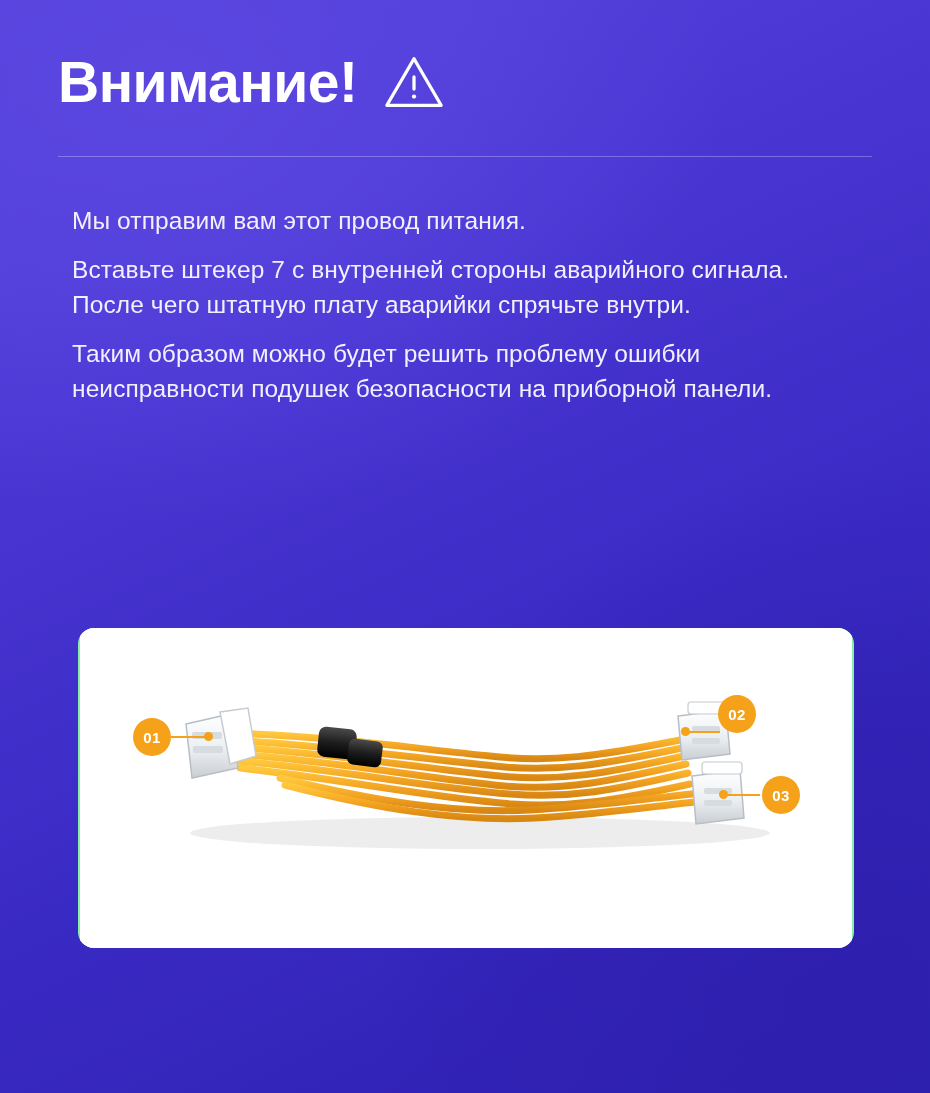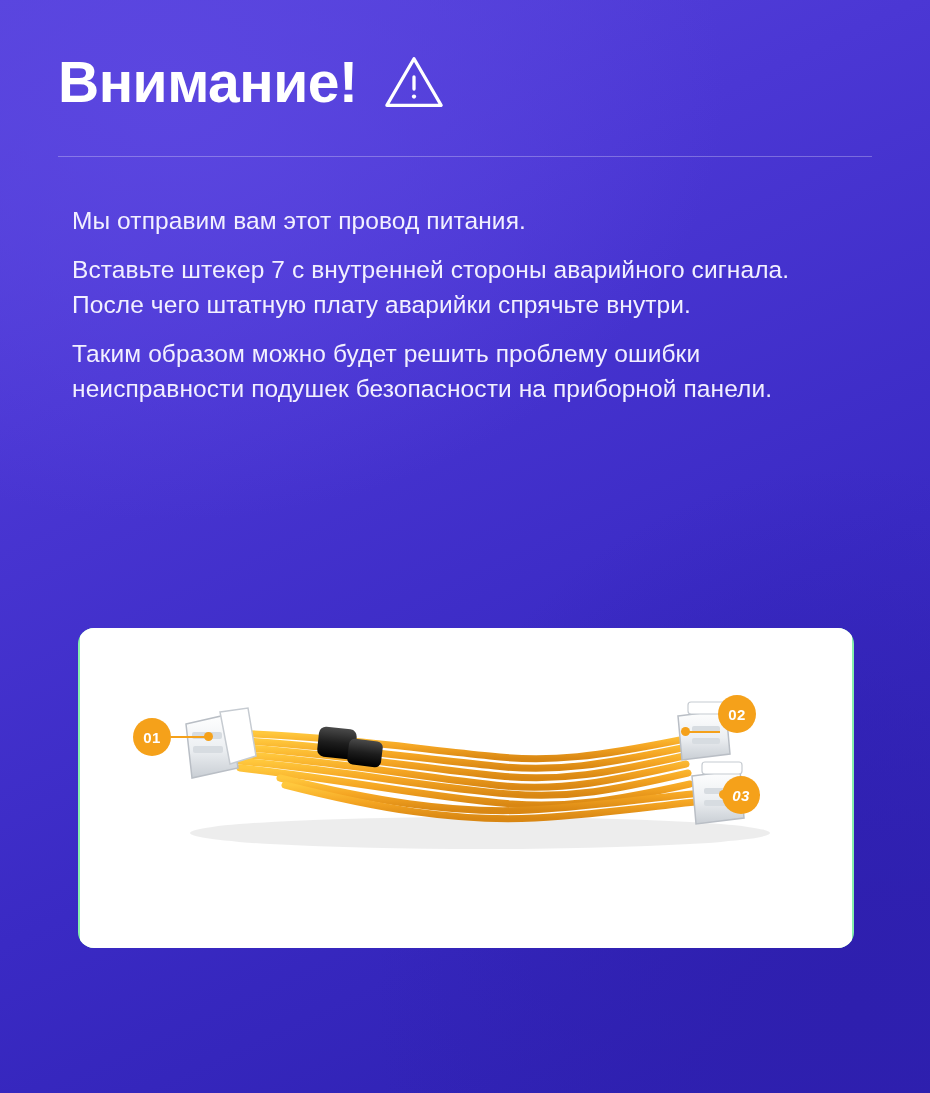--- a/index.html
+++ b/index.html
@@ -105,21 +105,21 @@
     font-size: 15px;
     font-weight: bold;
     display: flex;
     align-items: center;
     justify-content: center;
     letter-spacing: 0.3px;
   }
 
   .callout-1 { left: 55px;  top: 90px; }
   .callout-2 { left: 640px; top: 67px; }
-  .callout-3 { left: 644px; top: 148px; font-style: italic; }
+  .callout-3 { left: 684px; top: 148px; }
 
   .leader {
     position: absolute;
     height: 2px;
     background: #f5a11a;
   }
   .leader-dot {
     position: absolute;
     width: 9px;
     height: 9px;

